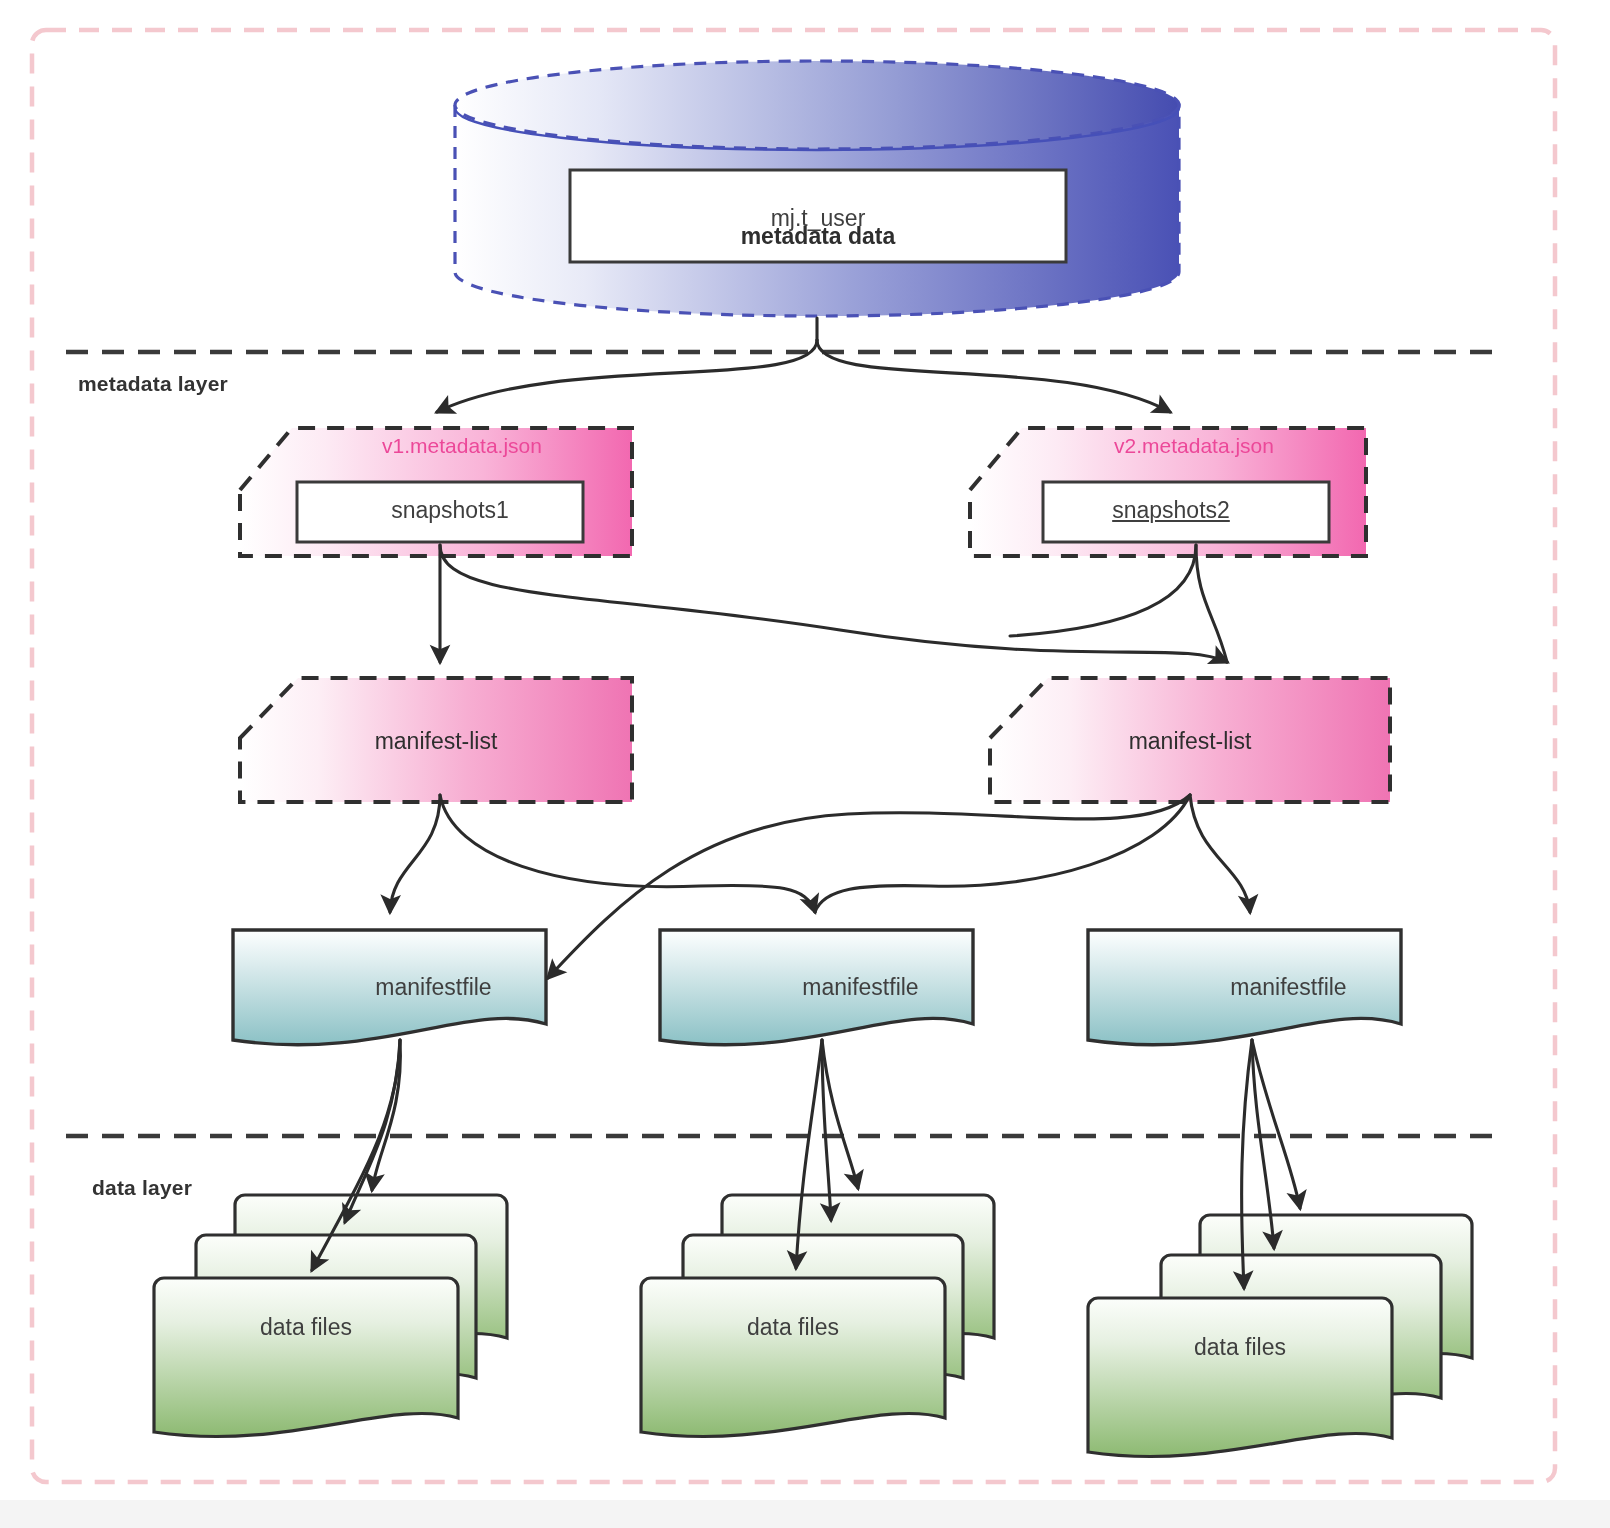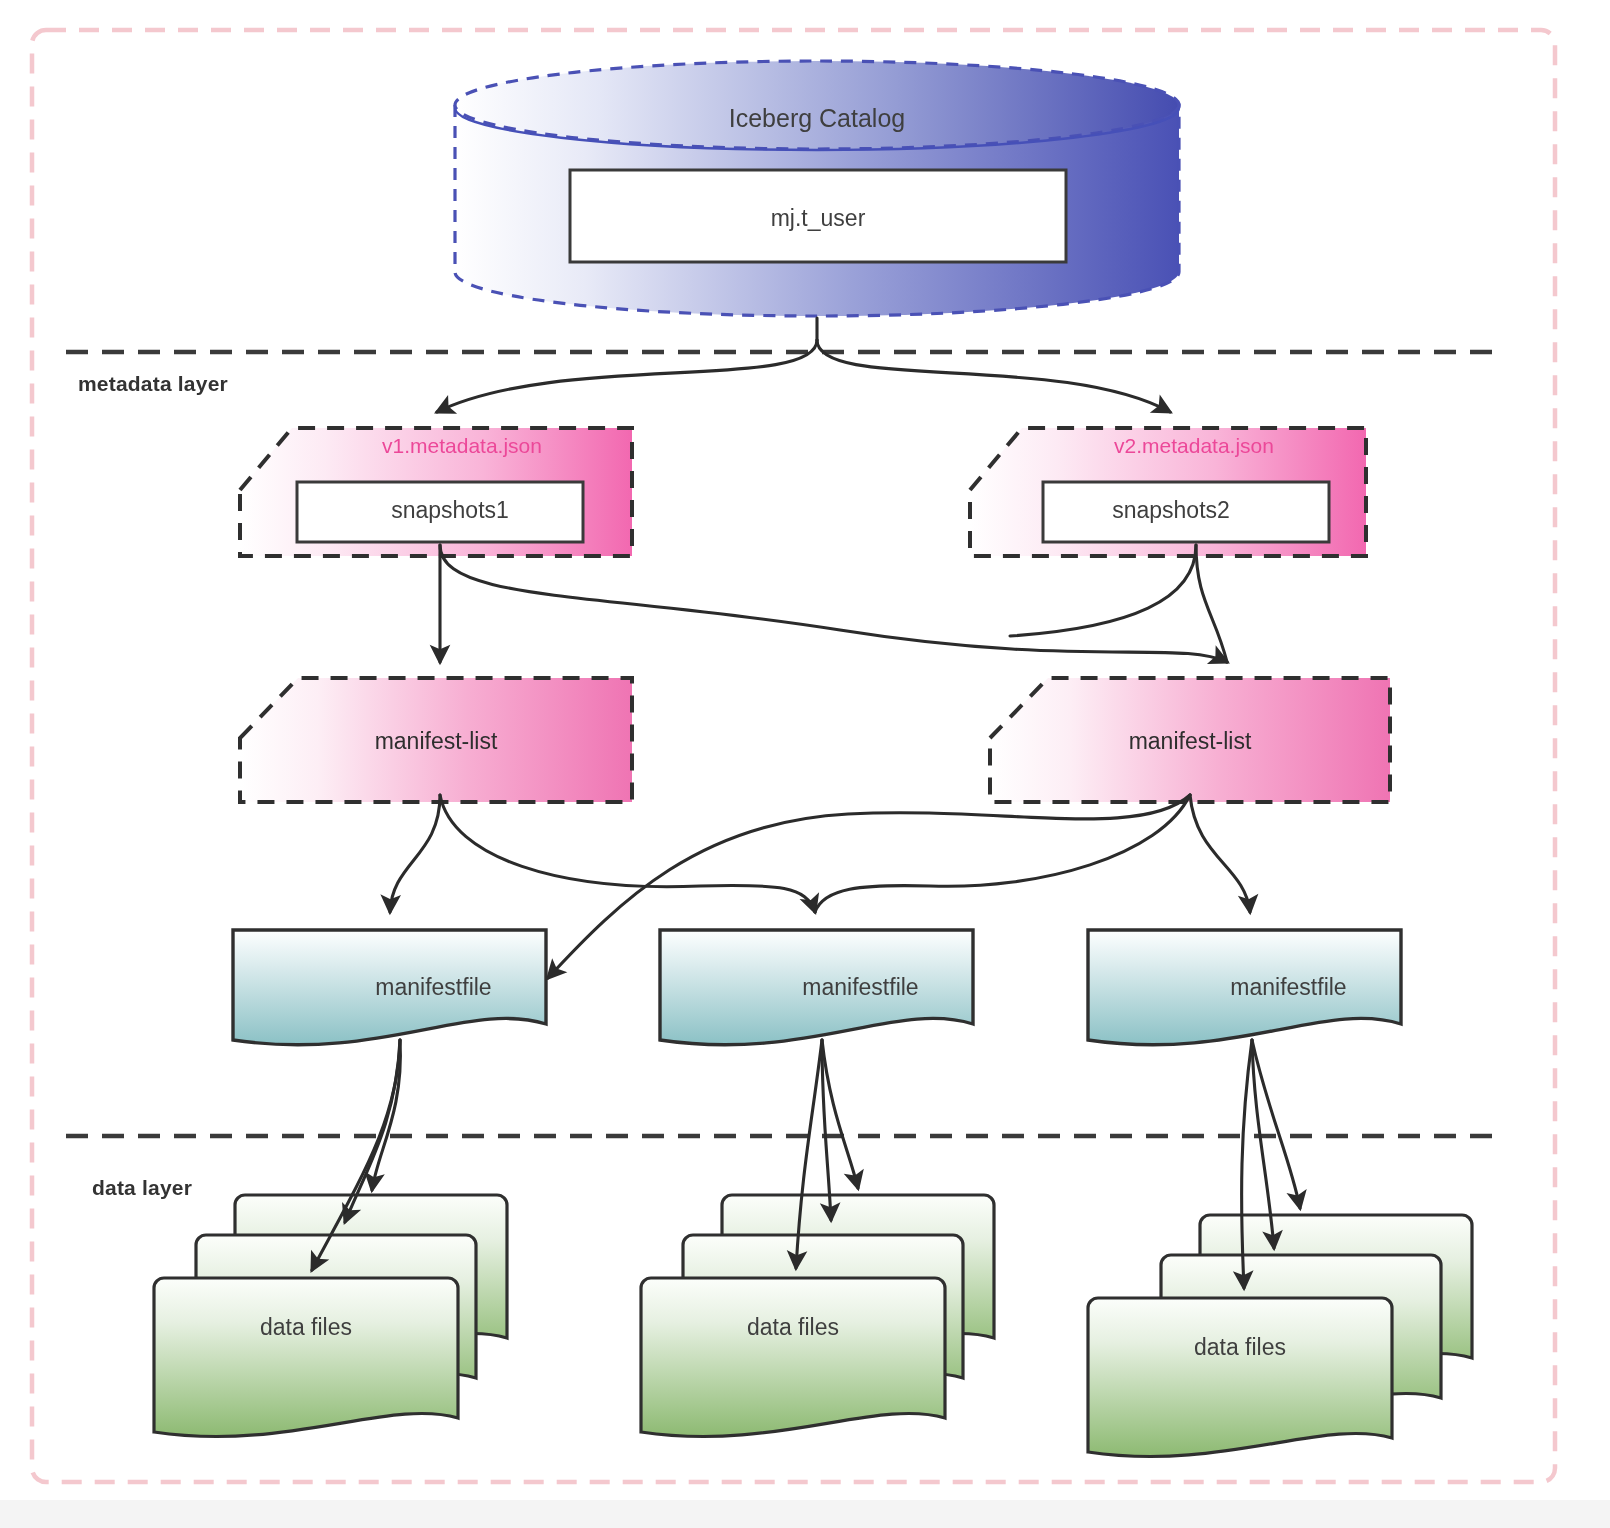--- a/index.html
+++ b/index.html
@@ -161,28 +161,28 @@
 
       <path d="M1252,1040 C 1240,1128 1240,1200 1244,1288" marker-end="url(#ah)"></path>
       <path d="M1252,1040 C 1254,1120 1268,1176 1274,1248" marker-end="url(#ah)"></path>
       <path d="M1252,1040 C 1268,1112 1290,1158 1300,1208" marker-end="url(#ah)"></path>
     </g>
   </svg>
 
   <div class="lbl layer-label" style="left:78px;top:372px;">metadata layer</div>
   <div class="lbl layer-label" style="left:92px;top:1176px;">data layer</div>
 
-  <div class="lbl center cat-title" style="left:455px;top:104px;width:724px;">Iceberg Catalog</div>
   <div class="lbl center inner-title" style="left:570px;top:204px;width:496px;">mj.t_user</div>
+  <div class="lbl center inner-title" style="left:570px;top:222px;width:496px;font-weight:bold;color:#2e2e2e;">metadata data</div>
 
   <div class="lbl center meta-title" style="left:292px;top:434px;width:340px;">v1.metadata.json</div>
   <div class="lbl center snap-title" style="left:297px;top:497px;width:286px;">snapshots1</div>
 
   <div class="lbl center meta-title" style="left:1022px;top:434px;width:344px;">v2.metadata.json</div>
-  <div class="lbl center snap-title" style="left:1043px;top:497px;width:236px;">snapshots2</div>
+  <div class="lbl center snap-title" style="left:1043px;top:497px;width:236px;text-decoration:underline;">snapshots2</div>
 
   <div class="lbl center mlist-title" style="left:240px;top:728px;width:392px;">manifest-list</div>
   <div class="lbl center mlist-title" style="left:990px;top:728px;width:400px;">manifest-list</div>
 
   <div class="lbl center mfile-title" style="left:233px;top:974px;width:313px;">manifestfile</div>
   <div class="lbl center mfile-title" style="left:660px;top:974px;width:313px;">manifestfile</div>
   <div class="lbl center mfile-title" style="left:1088px;top:974px;width:313px;">manifestfile</div>
 
   <div class="lbl center dfile-title" style="left:154px;top:1314px;width:304px;">data files</div>
   <div class="lbl center dfile-title" style="left:641px;top:1314px;width:304px;">data files</div>

